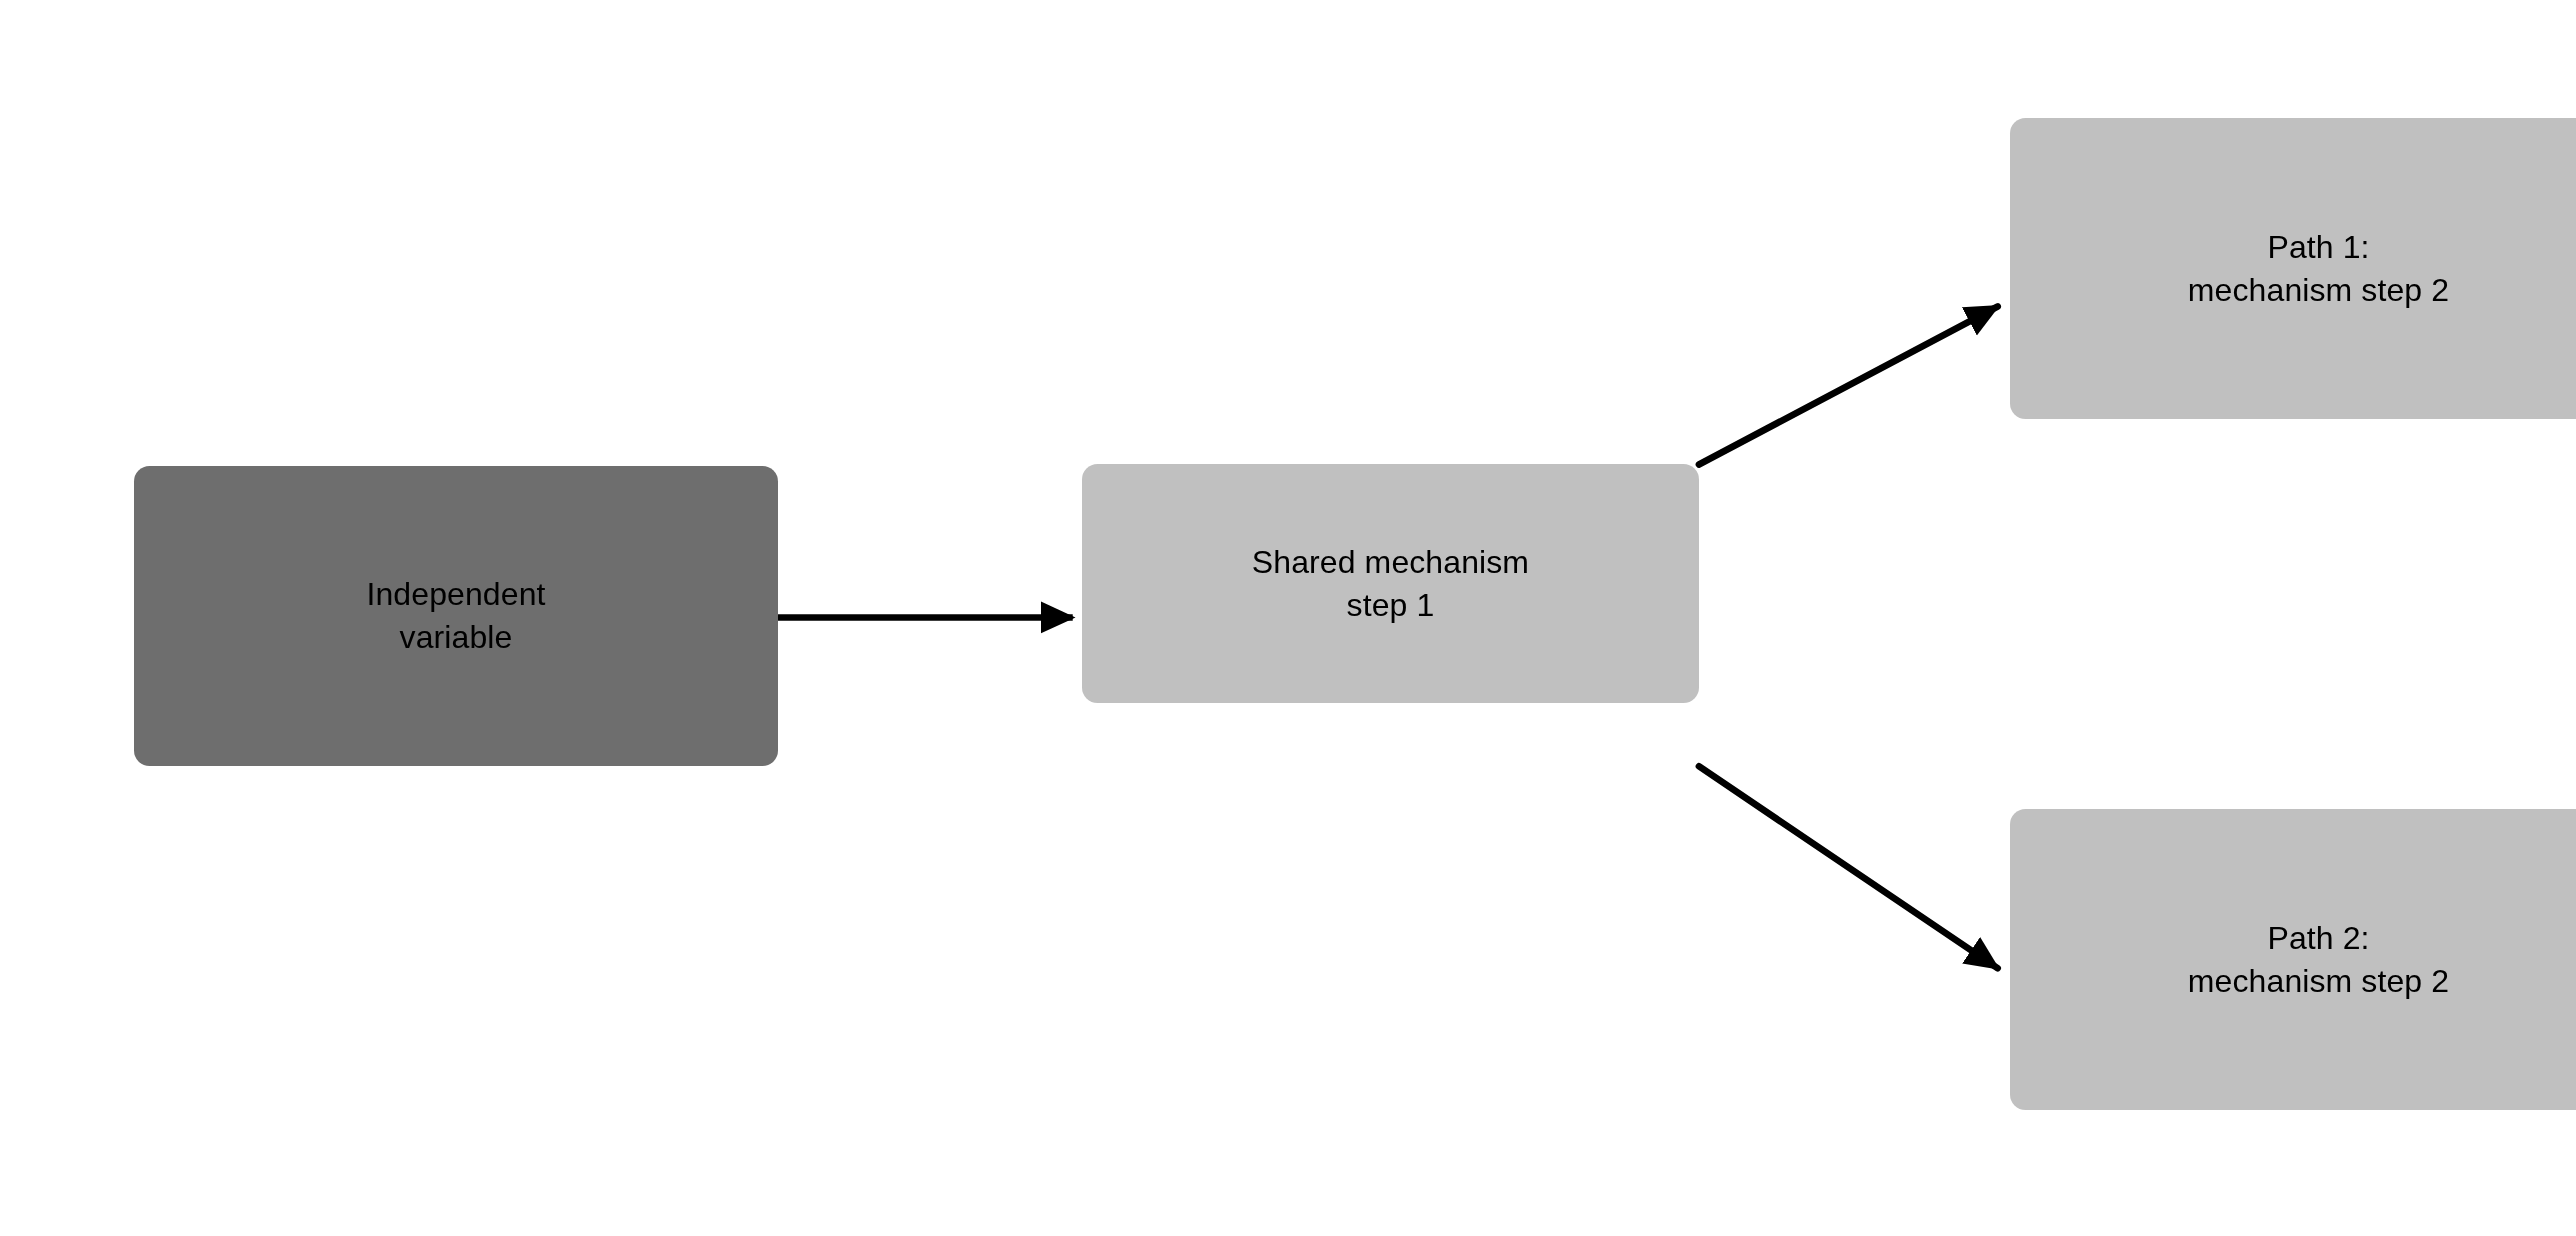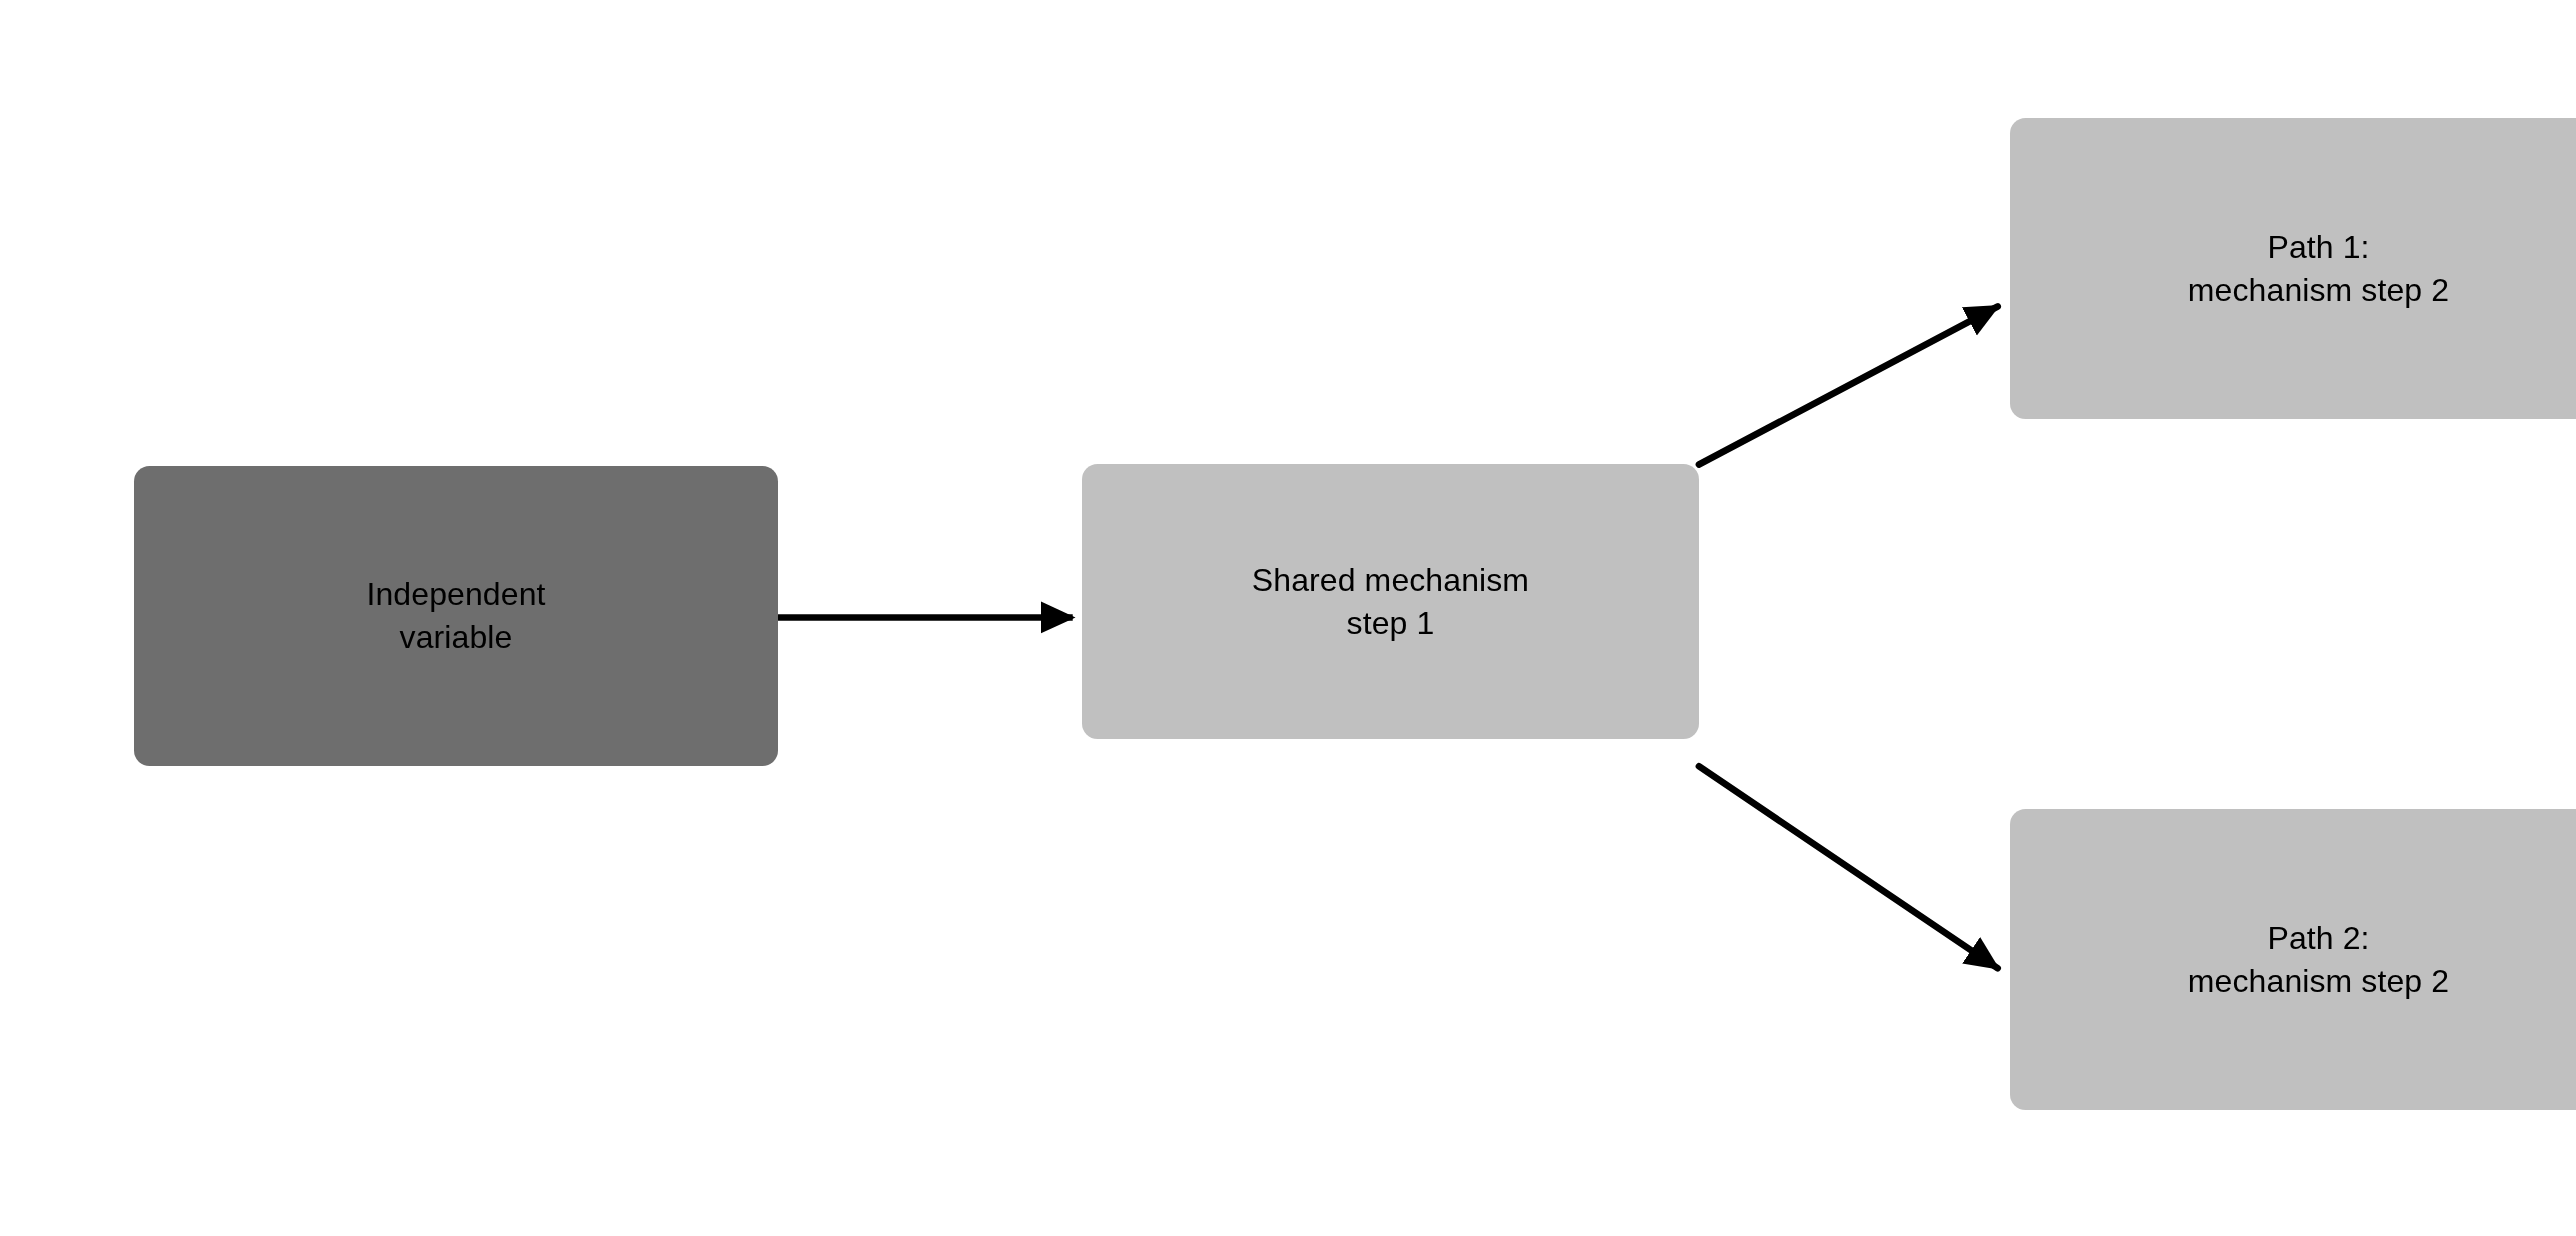--- a/index.html
+++ b/index.html
@@ -38,21 +38,21 @@
     white-space: pre-line;
   }
   .node-dark  { background: #6e6e6e; }
   .node-light { background: #c0c0c0; }
 
   
   #node-independent-variable {
     left: 134px;  top: 466px;  width: 644px; height: 300px;
   }
   #node-shared-mechanism {
-    left: 1082px; top: 464px;  width: 617px; height: 275px; text-align: center;
+    left: 1082px; top: 464px;  width: 617px; height: 239px; text-align: center;
   }
   #node-path-1 {
     left: 2010px; top: 118px;  width: 617px; height: 301px;
   }
   #node-path-2 {
     left: 2010px; top: 809px; width: 617px; height: 301px;
   }
 </style>
 </head>
 <body>

